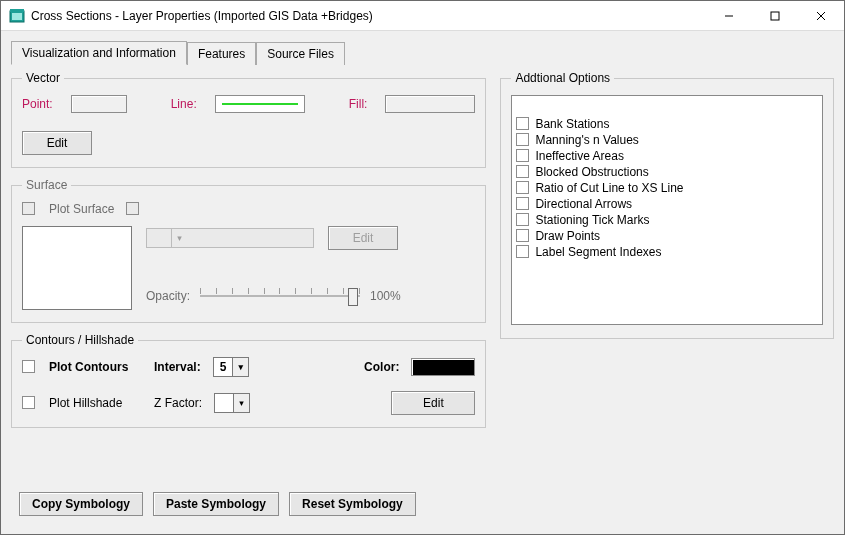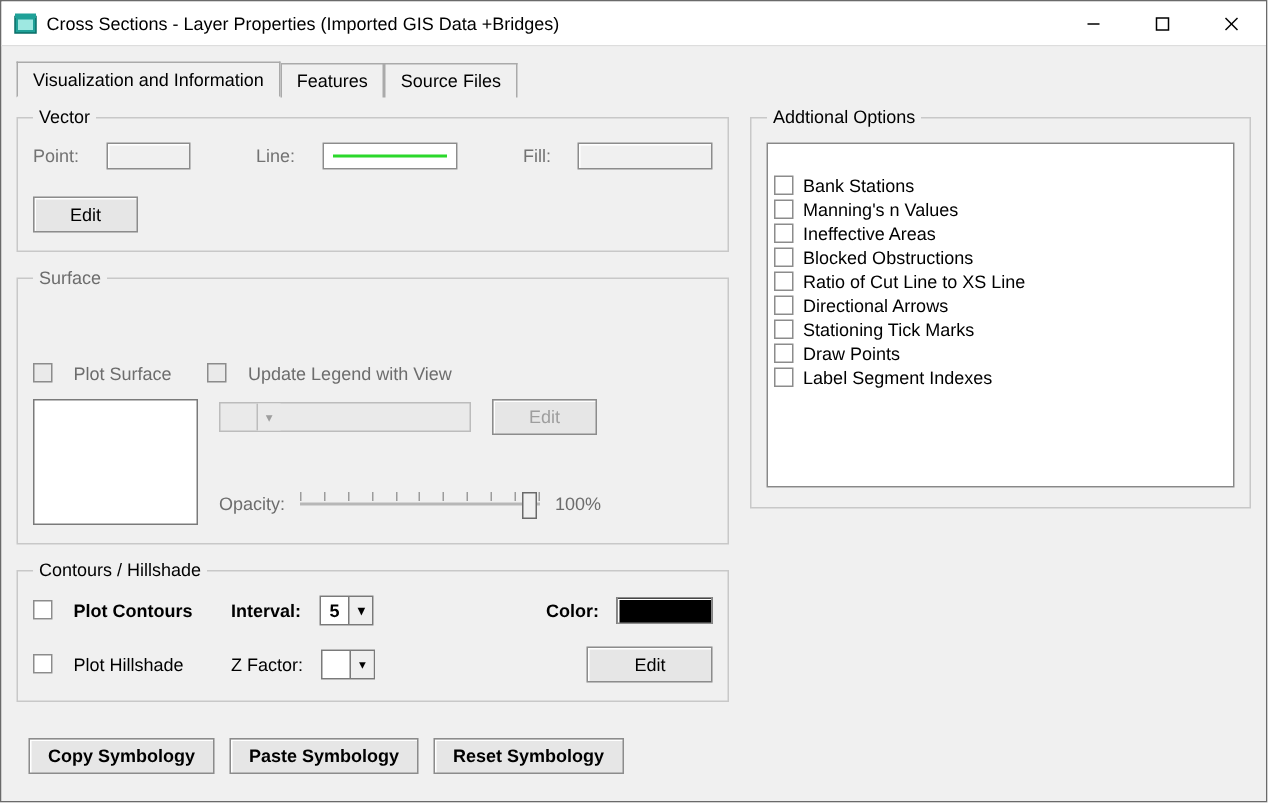--- a/index.html
+++ b/index.html
@@ -94,21 +94,21 @@
   }
   fieldset.groupbox > legend {
     padding: 0 4px;
     color: #000;
     font-size: 12px;
   }
   fieldset.groupbox.disabled > legend { color:#6d6d6d; }
   fieldset.groupbox.disabled { color:#6d6d6d; }
 
   .row { display:flex; align-items:center; gap:8px; }
-  .labeltext { color:#737373; }
+  .labeltext { color:#be185d; }
 
   .swatch {
     width: 56px; height:18px;
     border:1px solid #8c8c8c;
     background:#f0f0f0;
     box-shadow: inset 1px 1px 0 #fff;
   }
   .swatch.line {
     width: 90px; height:18px;
     position:relative;
@@ -282,28 +282,27 @@
             <span class="labeltext">Fill:</span>
             <span class="swatch fill"></span>
           </div>
           <div class="row" style="margin-top:18px; justify-content:space-between;">
             <span class="btn">Edit</span>
           </div>
         </fieldset>
 
         <fieldset class="groupbox disabled">
           <legend>Surface</legend>
-          <div class="row" style="gap:24px;margin-top:40px;">
+          <div class="row" style="gap:12px;">
             <label class="row">
               <span class="checkbox disabled"></span>
               <span>Plot Surface</span>
             </label>
             <label class="row">
               <span class="checkbox disabled"></span>
-              <span>Update Legend with View</span>
             </label>
           </div>
           <div class="row" style="margin-top:10px; align-items:flex-start; gap:14px;">
             <div class="surface-preview"></div>
             <div style="flex:1; display:flex; flex-direction:column; gap:14px;">
               <div class="row" style="gap:14px;">
                 <div class="combo wide disabled">
                   <span class="combo-text"></span>
                   <span class="combo-btn">
                       <span class="chev">▾</span>

